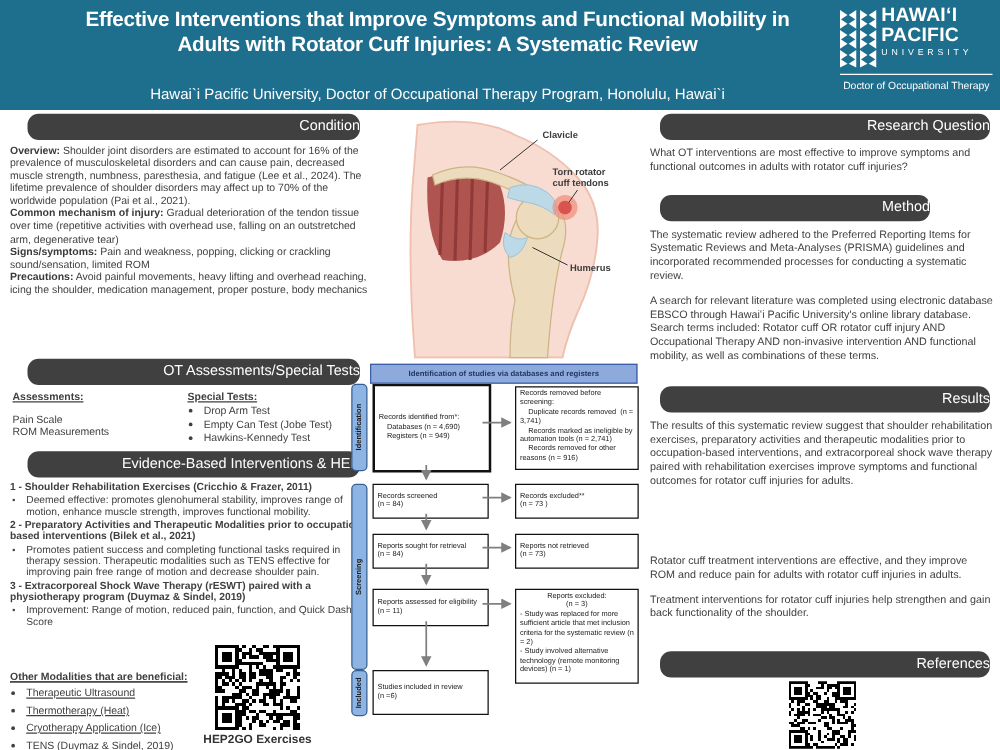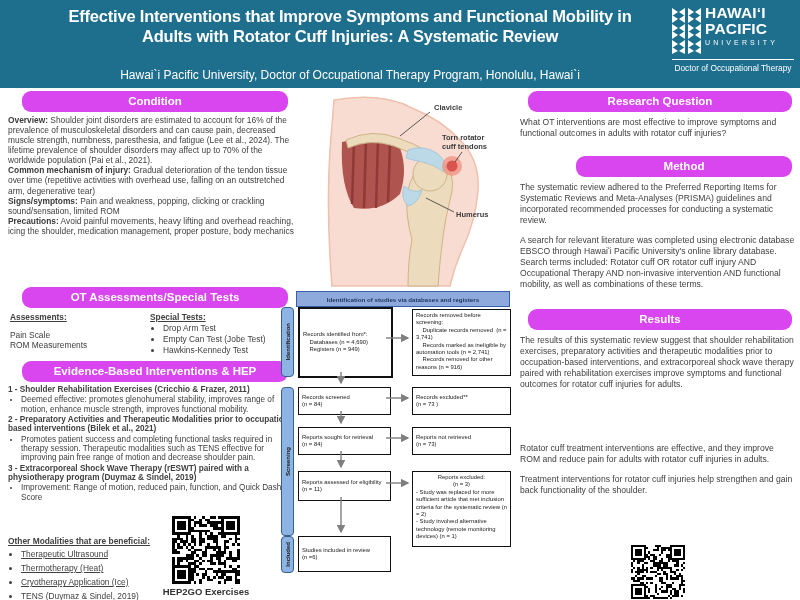--- a/index.html
+++ b/index.html
@@ -13,21 +13,21 @@
   .affil{position:absolute;left:30px;top:68px;width:640px;text-align:center;font-size:12px;}
   .logo{position:absolute;right:4px;top:5px;width:126px;height:78px;}
   .logo-row{display:flex;align-items:flex-start;}
   .logo-pattern{width:30px;height:48px;margin:2px 3px 0 2px;flex:0 0 auto;}
   .logo-name{line-height:1;}
   .logo-big{font-weight:bold;font-size:15.5px;letter-spacing:0.2px;line-height:16px;}
   .logo-univ{font-size:7px;letter-spacing:3.1px;margin-top:2px;}
   .logo-divider{border-top:1px solid #fff;margin:4px 2px 3px 2px;}
   .logo-tagline{font-size:8.3px;text-align:center;}
   
-  .bar{position:absolute;background:#d946ef;color:#fff;font-weight:bold;text-align:center;
+  .bar{position:absolute;background:#404040;color:#fff;font-weight:normal;text-align:right;
        font-size:11.5px;line-height:21px;height:21px;border-radius:9px;}
   
   .txt{position:absolute;font-size:8.4px;line-height:1.2;}
   .txt p{margin:0;}
   .txt .gap{height:9px;}
   b.lead{color:#3a3a3a;}
   .und{font-weight:bold;text-decoration:underline;}
   ul.bl{margin:1px 0 0 0;padding-left:13px;}
   ul.bl li{margin:0 0 1px 0;}
   .ihead{font-weight:bold;margin:0;}
@@ -561,36 +561,37 @@
         <line x1="61" y1="123" x2="61" y2="135" marker-end="url(#ah)"></line>
         <line x1="61" y1="163" x2="61" y2="179" marker-end="url(#ah)"></line>
         <line x1="61" y1="209" x2="61" y2="244" marker-end="url(#ah)"></line>
       </g>
     </svg>
   </div>
 
   <div class="bar" style="left:528px;top:91px;width:264px;">Research Question</div>
   <div class="txt" style="left:520px;top:117px;width:276px;font-size:8.6px;line-height:1.28;">What OT interventions are most effective to improve symptoms and functional outcomes in adults with rotator cuff injuries?</div>
 
-  <div class="bar" style="left:528px;top:156px;width:216px;margin-left:48px;">Method</div>
+  <div class="bar" style="left:528px;top:156px;width:216px;">Method</div>
   <div class="txt" style="left:520px;top:182px;width:276px;font-size:8.6px;line-height:1.28;">
     <p>The systematic review adhered to the Preferred Reporting Items for Systematic Reviews and Meta-Analyses (PRISMA) guidelines and incorporated recommended processes for conducting a systematic review.</p>
     <div class="gap"></div>
     <p>A search for relevant literature was completed using electronic database EBSCO through Hawaiʻi Pacific University's online library database. Search terms included: Rotator cuff OR rotator cuff injury AND Occupational Therapy AND non-invasive intervention AND functional mobility, as well as combinations of these terms.</p>
   </div>
 
   <div class="bar" style="left:528px;top:309px;width:264px;">Results</div>
   <div class="txt" style="left:520px;top:335px;width:276px;font-size:8.6px;line-height:1.28;">The results of this systematic review suggest that shoulder rehabilitation exercises, preparatory activities and therapeutic modalities prior to occupation-based interventions, and extracorporeal shock wave therapy  paired with rehabilitation exercises improve symptoms and functional outcomes for rotator cuff injuries for adults.</div>
 
   <div class="txt" style="left:520px;top:443px;width:276px;font-size:8.6px;line-height:1.28;">
     <p>Rotator cuff treatment interventions are effective, and they improve ROM and reduce pain for adults with rotator cuff injuries in adults.</p>
     <div class="gap"></div>
     <p>Treatment interventions for rotator cuff injuries help strengthen and gain back functionality of the shoulder.</p>
   </div>
 
+  <div class="bar" style="left:528px;top:521px;width:264px;">References</div>
   <div class="qrbox qr" style="left:631px;top:545px;width:54px;height:54px;"><svg viewBox="0 0 25 25" width="100%" height="100%" shape-rendering="crispEdges" fill="#000">
         <rect x="0" y="0" width="1" height="1"></rect>
         <rect x="1" y="0" width="1" height="1"></rect>
         <rect x="2" y="0" width="1" height="1"></rect>
         <rect x="3" y="0" width="1" height="1"></rect>
         <rect x="4" y="0" width="1" height="1"></rect>
         <rect x="5" y="0" width="1" height="1"></rect>
         <rect x="6" y="0" width="1" height="1"></rect>
         <rect x="11" y="0" width="1" height="1"></rect>
         <rect x="12" y="0" width="1" height="1"></rect>

